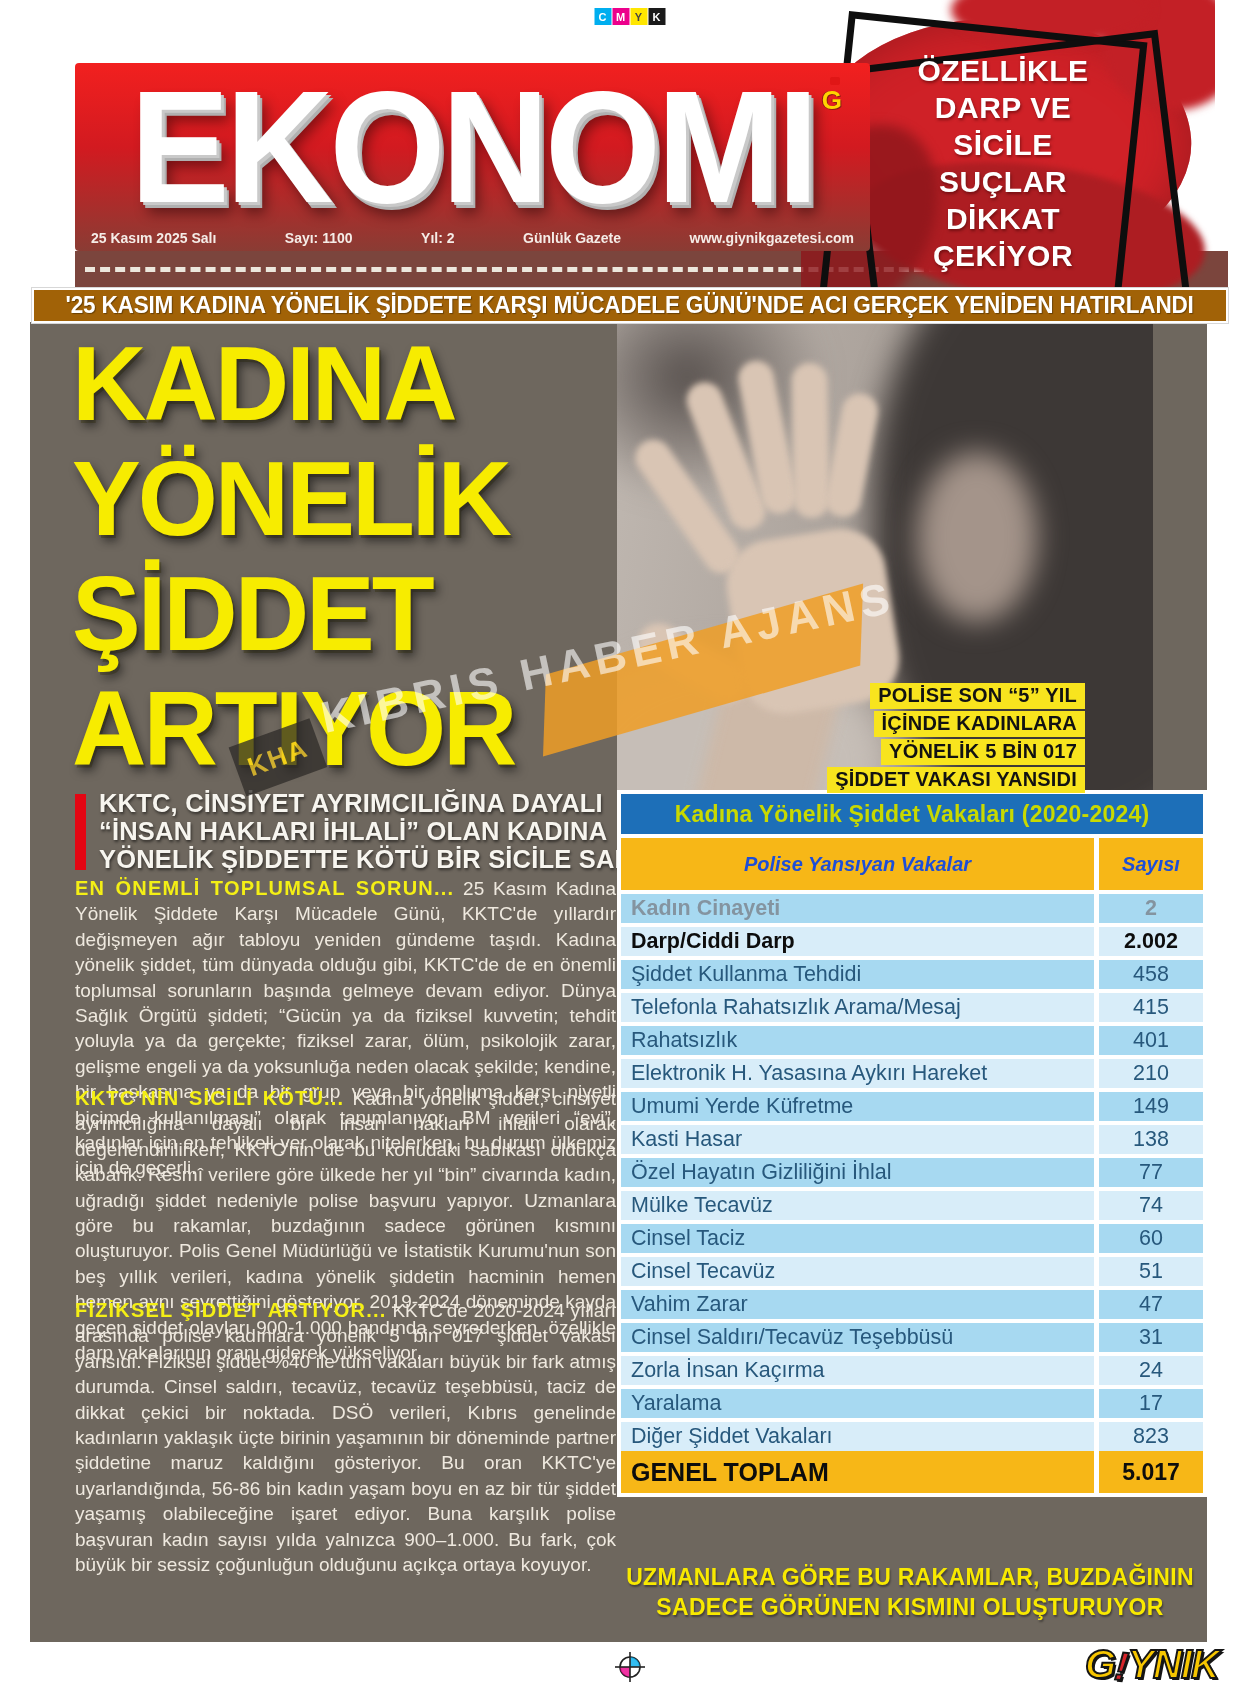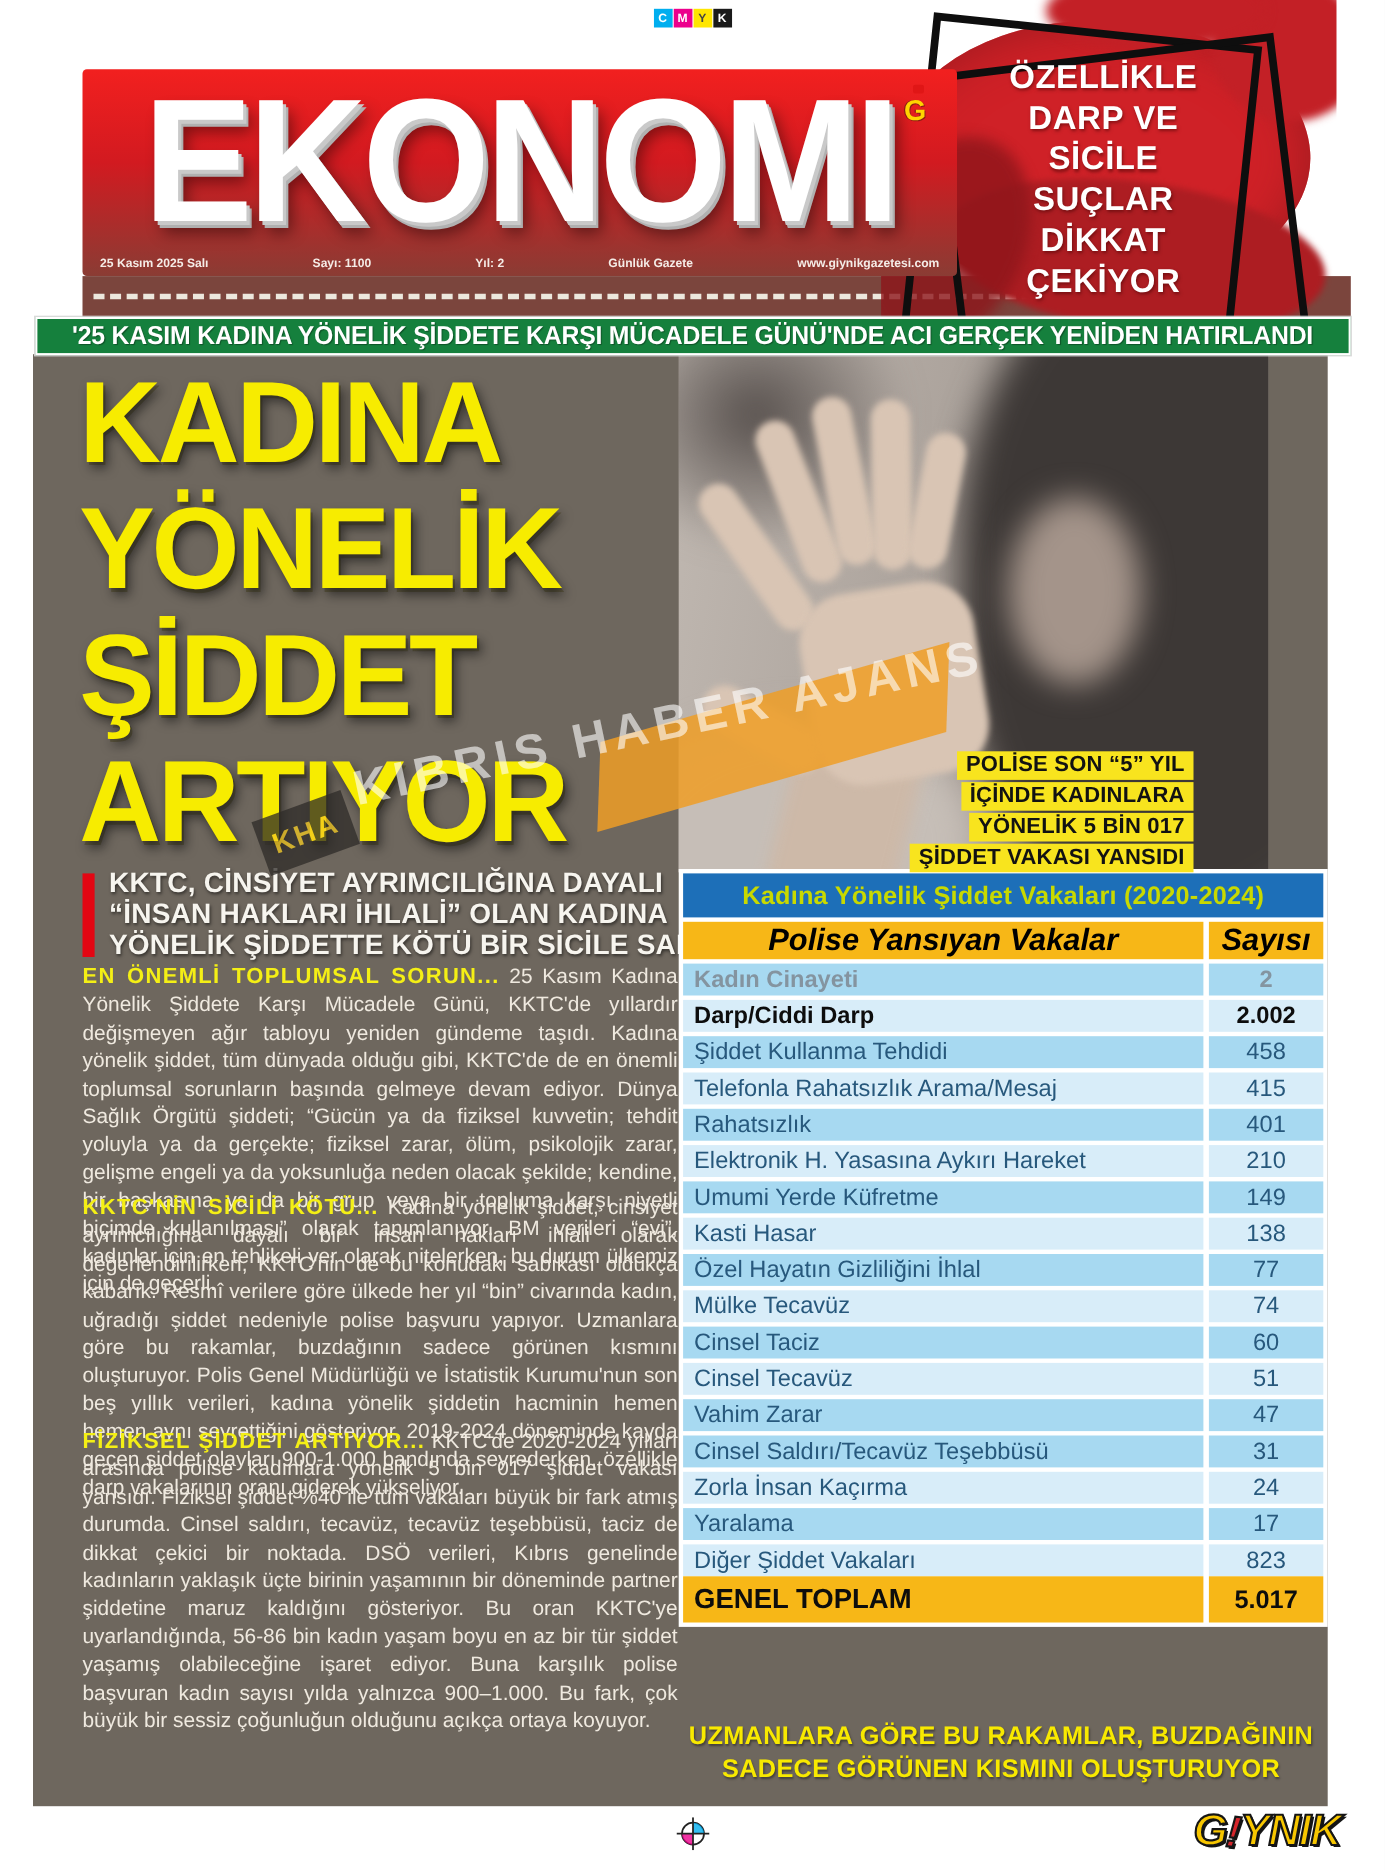--- a/index.html
+++ b/index.html
@@ -15,38 +15,38 @@
   
   .top-strip { position:absolute; left:75px; top:251px; width:1153px; height:37px; background:#7b453d; z-index:1; }
   .dash-rule { position:absolute; left:10px; top:16px; width:1065px; border-top:5px dashed #ece7dd; }
 
   
   .masthead { position:absolute; left:75px; top:63px; width:795px; height:188px; background:linear-gradient(#f2201f 0%, #d21a20 45%, #8a3c34 100%); z-index:3; border-radius:4px; }
   .masthead-title { position:absolute; left:0; right:0; top:-8px; text-align:center; font-size:152px; font-weight:800; color:#ffffff; letter-spacing:-4px; transform:scale(.98,1.05); transform-origin:center top;
       text-shadow:3px 3px 0 #c9c9c9, 5px 6px 0 #b0b0b0, 8px 10px 14px rgba(0,0,0,.45); white-space:nowrap; }
   .g-badge { position:absolute; right:28px; top:22px; z-index:4; font-size:26px; font-weight:800; color:#ffd400; text-shadow:1px 1px 0 #8a1d14, -1px 0 0 #8a1d14; }
   .g-badge::before { content:""; position:absolute; left:8px; top:-8px; width:10px; height:8px; background:#e01616; border-radius:2px; }
-  .masthead-meta { position:absolute; left:16px; right:16px; bottom:5px; display:flex; justify-content:space-between; font-size:11px; font-weight:bold; color:#f5ece7;gap:40px; }
+  .masthead-meta { position:absolute; left:16px; right:16px; bottom:5px; display:flex; justify-content:space-between; font-size:14px; font-weight:bold; color:#f5ece7;gap:40px; }
 
   
   .brush { position:absolute; left:801px; top:0; width:414px; height:308px; z-index:2; overflow:hidden; }
   .blob  { position:absolute; background:#cf2127; }
   .blob.b1 { left:12px; top:18px; width:378px; height:252px; border-radius:46% 54% 48% 52%; transform:rotate(-4deg); box-shadow:inset 0 0 46px #9c1a1f; }
   .blob.b2 { left:55px; top:165px; width:350px; height:135px; border-radius:50%; transform:rotate(7deg); filter:blur(3px); background:#ad1d22; }
   .blob.b3 { left:-10px; top:120px; width:140px; height:200px; border-radius:50%; transform:rotate(25deg); filter:blur(6px); background:#8e161b; opacity:.8; }
   .blob.b4 { left:300px; top:-20px; width:140px; height:130px; border-radius:50%; transform:rotate(15deg); filter:blur(4px); background:#c32026; }
   .blob.b5 { left:150px; top:-25px; width:200px; height:70px; border-radius:50%; filter:blur(5px); background:#c32026; }
   .sq { position:absolute; border:7px solid #0e0e0e; background:transparent; }
   .sq.s1 { left:32px; top:26px; width:300px; height:292px; transform:rotate(6deg); }
   .sq.s2 { left:60px; top:48px; width:316px; height:300px; transform:rotate(-7deg); }
   .brush-text { position:absolute; left:0; right:10px; top:52px; text-align:center; z-index:3; }
   .brush-text div { font-size:30px; line-height:37px; font-weight:900; color:#ffffff; letter-spacing:.5px; text-shadow:1px 2px 3px rgba(60,0,0,.5); }
 
   
-  .banner { position:absolute; left:32px; top:288px; width:1196px; height:35px; background:#15803d; border:2px solid #ffffff; outline:1px solid #d7d7d7; z-index:5; display:flex; align-items:center; justify-content:center; }
+  .banner { position:absolute; left:32px; top:288px; width:1196px; height:35px; background:#a16207; border:2px solid #ffffff; outline:1px solid #d7d7d7; z-index:5; display:flex; align-items:center; justify-content:center; }
   .banner-text { font-size:23.5px; font-weight:900; color:#ffffff; white-space:nowrap; transform:scaleX(.96); letter-spacing:-.2px; text-shadow:1px 1px 1px rgba(0,0,0,.35); }
 
   
   .content-bg { position:absolute; left:30px; top:322px; width:1177px; height:1320px; background:#6e675e; z-index:1; }
 
   
   .photo { position:absolute; left:617px; top:322px; width:536px; height:471px; z-index:2; overflow:hidden; background:linear-gradient(100deg,#c0b8b1 0%,#a69d96 55%,#8b827c 100%); }
   .ph { position:absolute; }
   .ph.corner { left:-70px; top:-70px; width:280px; height:250px; background:radial-gradient(closest-side,#564f4c,transparent); filter:blur(14px); }
   .ph.hair { left:255px; top:-90px; width:400px; height:600px; background:#3d3836; border-radius:45%; filter:blur(16px); }
@@ -88,21 +88,21 @@
   .a1 { top:876px; } .a2 { top:1086px; } .a3 { top:1298px; }
   .lead { color:#f4ef15; font-weight:800; font-size:20px; letter-spacing:1.2px; }
 
   
   .table { position:absolute; left:617px; top:790px; width:590px; z-index:3; background:#ffffff; padding:4px; }
   .t-title { height:40px; background:#1d6fb8; color:#c8d900; font-size:23px; font-weight:bold; display:flex; align-items:center; justify-content:center; margin-bottom:4px; letter-spacing:.2px; }
   .t-row { display:flex; gap:5px; margin-bottom:4px; }
   .t-row:last-child { margin-bottom:0; }
   .cell-label { flex:1; display:flex; align-items:center; padding-left:10px; }
   .cell-value { width:104px; display:flex; align-items:center; justify-content:center; }
-  .t-head .cell-label, .t-head .cell-value { background:#f7b717; height:34px; font-style:italic; font-weight:bold; font-size:28px; color:#000000; }
+  .t-head .cell-label, .t-head .cell-value { background:#f7b717; height:52px; font-style:italic; font-weight:bold; font-size:20px; color:#1d4ed8; }
   .t-head .cell-label { justify-content:center; padding-left:0; }
   .t-body .t-row { height:29px; }
   .t-body .cell-label, .t-body .cell-value { font-size:21.5px; color:#27587c; }
   .t-row.dark  .cell-label, .t-row.dark  .cell-value { background:#a7d9f1; }
   .t-row.light .cell-label, .t-row.light .cell-value { background:#d8edf9; }
   .t-row.muted .cell-label, .t-row.muted .cell-value { color:#8494a0; font-weight:bold; }
   .t-row.bold  .cell-label, .t-row.bold  .cell-value { color:#0d0d0d; font-weight:800; }
   .t-total { height:42px; }
   .t-total .cell-label, .t-total .cell-value { background:#f7b717; color:#0d0d0d; font-weight:900; }
   .t-total .cell-label { font-size:25px; }

